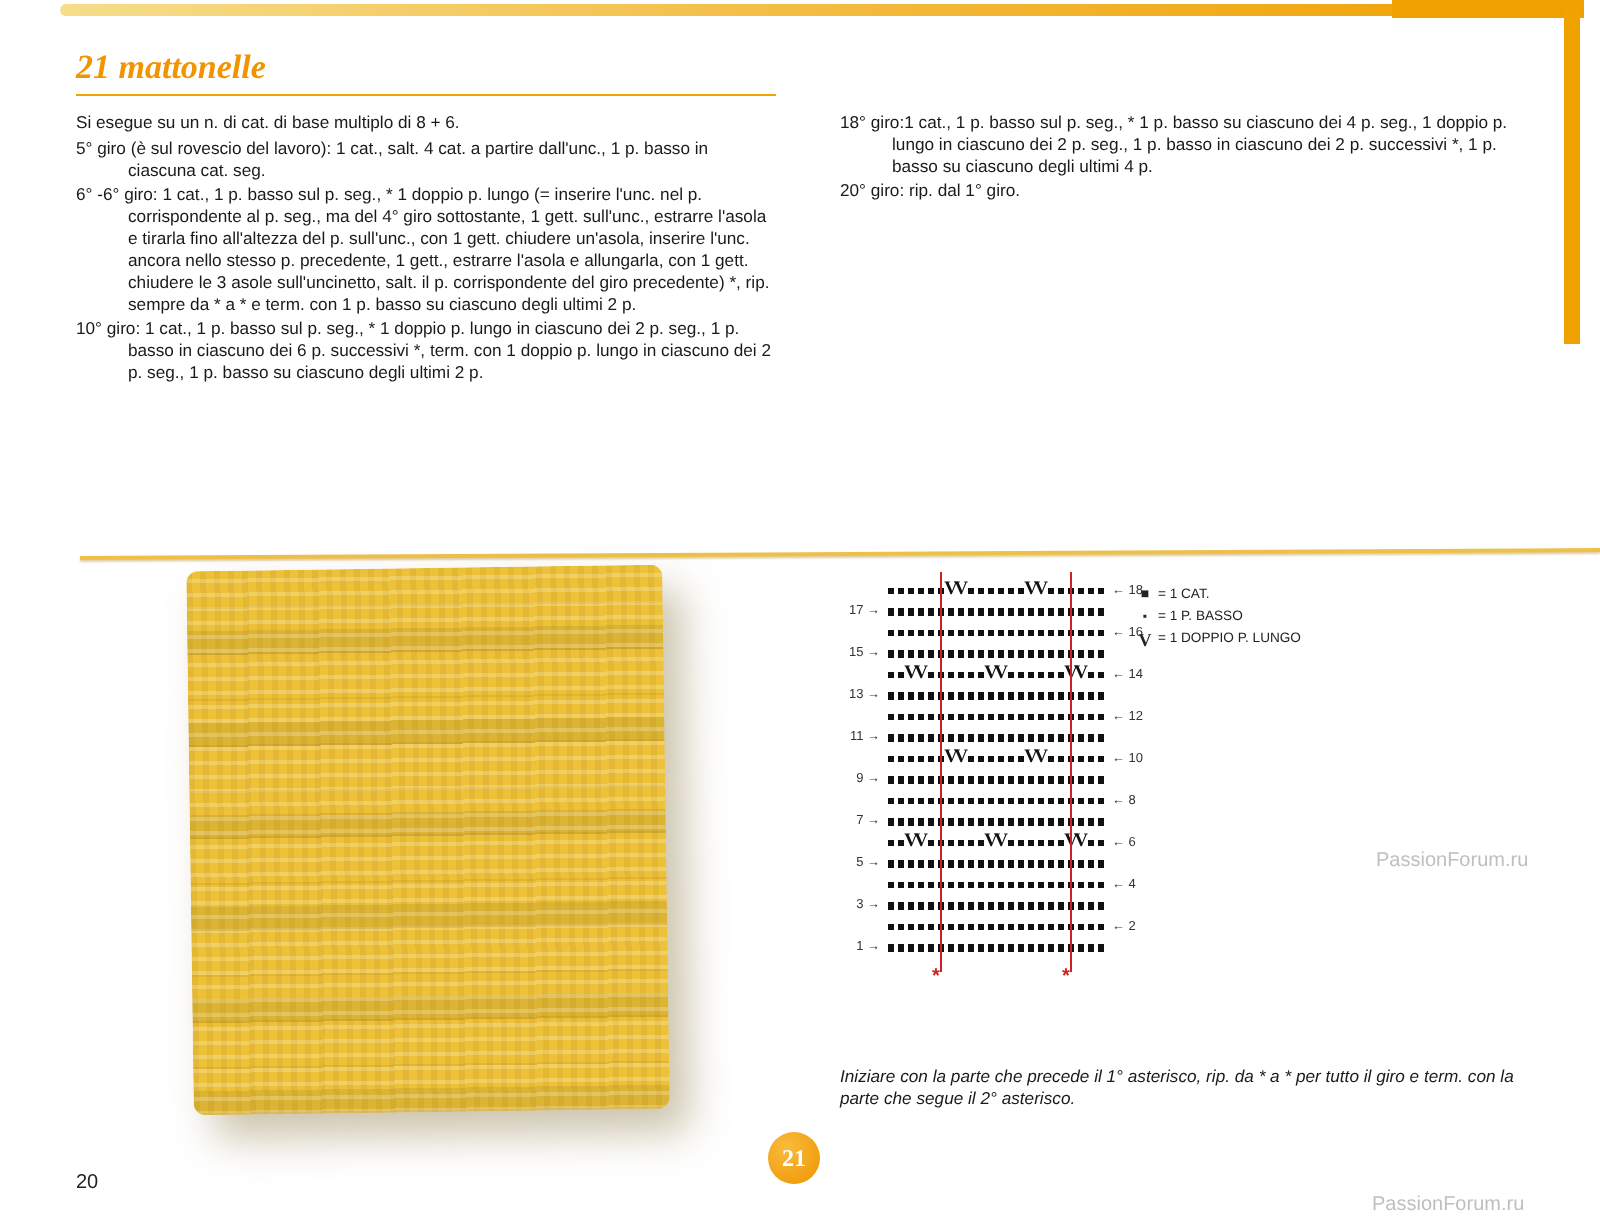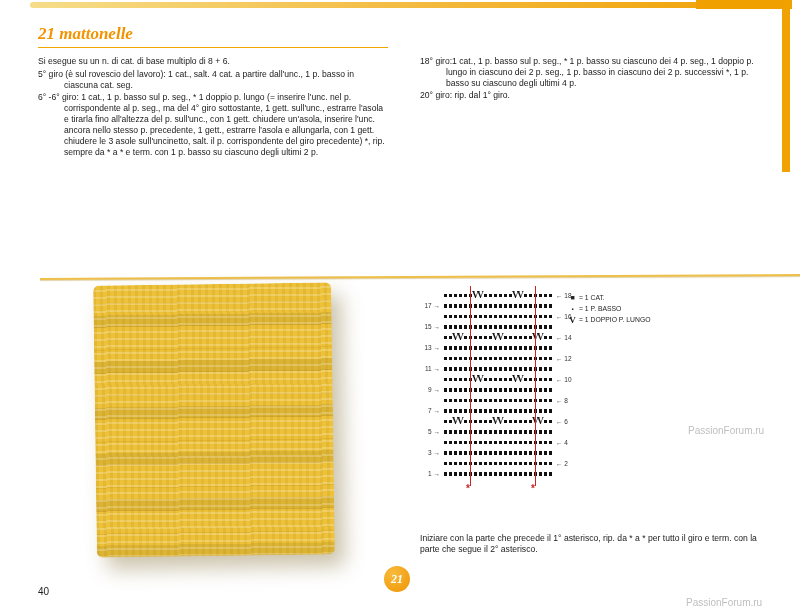--- a/index.html
+++ b/index.html
@@ -53,27 +53,27 @@
   .line1 { left:52px; } .line2 { left:117px; }
   .asterisk { position:absolute; top:193px; color:#cc2222; font-size:10px; font-weight:bold; }
   .ast1 { left:48px; } .ast2 { left:113px; }
 
   .legend { position:absolute; left:566px; top:292px; font-size:6.8px; color:#222; }
   .legend-row { display:flex; align-items:center; height:11px; }
   .legend-sym { display:inline-block; width:13px; text-align:center; font-size:7px; }
   .legend-row:nth-child(2) .legend-sym { font-size:6px; }
   .legend-row:nth-child(3) .legend-sym { font-family:"Liberation Serif", serif; font-weight:bold; font-size:9px; }
 
-  .note { position:absolute; left:420px; top:524px; width:348px; font-size:8.6px; line-height:1.35; }
+  .note { position:absolute; left:420px; top:524px; width:348px; font-size:8.6px; line-height:1.35;font-style:italic; }
 
   .page-num { position:absolute; left:38px; top:586px; font-size:10px; color:#222; }
   .badge { position:absolute; left:384px; top:566px; width:26px; height:26px; border-radius:50%;
     background:radial-gradient(circle at 35% 30%, #f8bb3d, #ef9400);
     color:#fff; display:flex; align-items:center; justify-content:center;
-    font-family:"Liberation Serif", serif; font-style:italic; font-weight:bold; font-size:12px; }
+    font-family:"Liberation Serif", serif; font-weight:bold; font-size:12px; }
   .watermark { position:absolute; font-size:10px; color:#bfbfbf; }
   .wm1 { left:688px; top:425px; } .wm2 { left:686px; top:597px; }
 </style>
 </head>
 <body>
 
 <div class="page">
 
   <div class="top-bar"></div>
   <div class="top-bar-cap"></div>
@@ -84,20 +84,24 @@
 
   <div class="col-left">
     <p class="intro">Si esegue su un n. di cat. di base multiplo di 8 + 6.</p>
     <p class="giro">
       <b>5° giro</b>
       <span>(è sul rovescio del lavoro): 1 cat., salt. 4 cat. a partire dall'unc., 1 p. basso in ciascuna cat. seg.</span>
     </p>
     <p class="giro">
       <b>6° -6° giro:</b>
       <span>1 cat., 1 p. basso sul p. seg., * 1 doppio p. lungo (= inserire l'unc. nel p. corrispondente al p. seg., ma del 4° giro sottostante, 1 gett. sull'unc., estrarre l'asola e tirarla fino all'altezza del p. sull'unc., con 1 gett. chiudere un'asola, inserire l'unc. ancora nello stesso p. precedente, 1 gett., estrarre l'asola e allungarla, con 1 gett. chiudere le 3 asole sull'uncinetto, salt. il p. corrispondente del giro precedente) *, rip. sempre da * a * e term. con 1 p. basso su ciascuno degli ultimi 2 p.</span>
+    </p>
+    <p class="giro">
+      <b>10° giro:</b>
+      <span>1 cat., 1 p. basso sul p. seg., * 1 doppio p. lungo in ciascuno dei 2 p. seg., 1 p. basso in ciascuno dei 6 p. successivi *, term. con 1 doppio p. lungo in ciascuno dei 2 p. seg., 1 p. basso su ciascuno degli ultimi 2 p.</span>
     </p>
   </div>
 
   <div class="col-right">
     <p class="giro">
       <b>18° giro:</b><span>1 cat., 1 p. basso sul p. seg., * 1 p. basso su ciascuno dei 4 p. seg., 1 doppio p. lungo in ciascuno dei 2 p. seg., 1 p. basso in ciascuno dei 2 p. successivi *, 1 p. basso su ciascuno degli ultimi 4 p.</span>
     </p>
     <p class="giro">
       <b>20° giro:</b>
       <span>rip. dal 1° giro.</span>
@@ -594,19 +598,19 @@
         <span>= 1 P. BASSO</span>
       </div>
       <div class="legend-row">
         <span class="legend-sym">V</span>
         <span>= 1 DOPPIO P. LUNGO</span>
       </div>
     </div>
 
   <p class="note">Iniziare con la parte che precede il 1° asterisco, rip. da * a * per tutto il giro e term. con la parte che segue il 2° asterisco.</p>
 
-  <div class="page-num">40</div>
+  <div class="page-num">20</div>
   <div class="badge">21</div>
 
   <div class="watermark wm1">PassionForum.ru</div>
   <div class="watermark wm2">PassionForum.ru</div>
 
 </div>
 
 </body></html>

